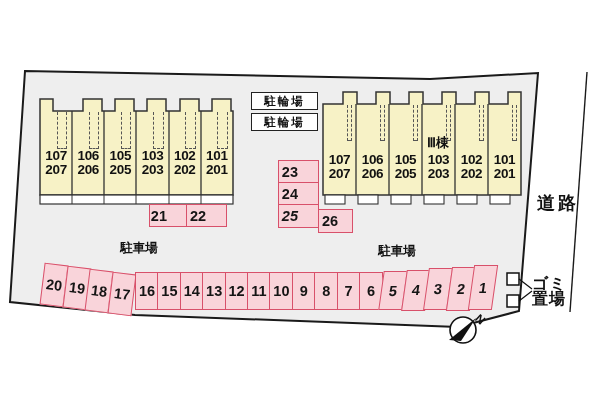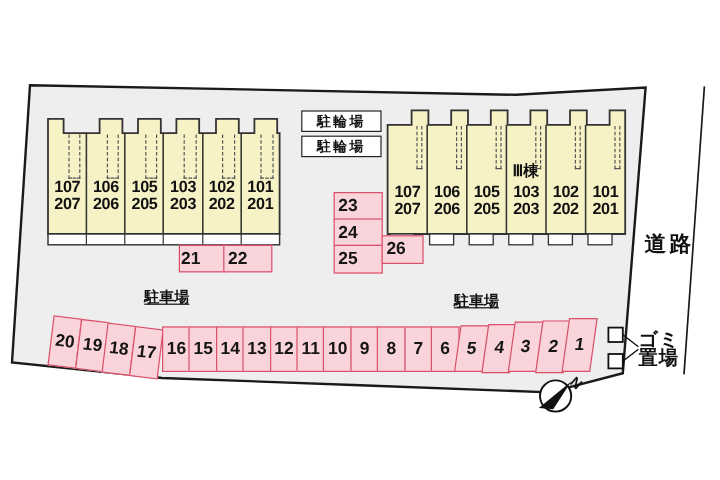--- a/index.html
+++ b/index.html
@@ -25,21 +25,21 @@
   .unitnum{
     position:absolute;text-align:center;font-size:13.5px;line-height:14px;
     font-weight:600;letter-spacing:-0.3px;
   }
   .stair{
     position:absolute;box-sizing:border-box;
     border:1.4px dashed #555;border-top:none;
   }
   .maplabel{position:absolute;font-weight:700;white-space:nowrap;}
   .bname{font-size:13px;text-align:center;}
-  .plabel{font-size:12.5px;text-align:center;text-decoration:underline;}
+  .plabel{font-size:12.5px;text-align:center;}
   .road{font-size:18px;letter-spacing:3px;}
   .gomi{font-size:16px;line-height:15px;letter-spacing:1px;}
 </style>
 </head>
 <body>
 
 <div id="stage" style="--pink: #f9d4da; --pborder: #d8506a;">
 
   <svg class="base" width="600" height="400" viewBox="0 0 600 400">
 
@@ -152,22 +152,22 @@
     <div class="stair" style="left: 478.5px; top: 105px; width: 5.5px; height: 36px;"></div>
     <div class="unitnum" style="left: 488px; top: 153px; width: 33px;">
       <div>101</div>
       <div>201</div>
     </div>
     <div class="stair" style="left: 511.5px; top: 105px; width: 5.5px; height: 36px;"></div>
     <div class="pspace right" style="left: 149px; top: 204px; width: 39px; height: 23px;">21</div>
     <div class="pspace left" style="left: 186px; top: 204px; width: 41px; height: 23px;">22</div>
     <div class="pspace right" style="left: 278px; top: 160px; width: 41px; height: 24px;">23</div>
     <div class="pspace right" style="left: 278px; top: 182px; width: 41px; height: 23px;">24</div>
-    <div class="pspace right" style="left: 278px; top: 204px; width: 41px; height: 24px;">25</div>
-    <div class="pspace left" style="left: 318px; top: 196px; width: 35px; height: 24px;">26</div>
+    <div class="pspace right" style="left: 278px; top: 204px; width: 41px; height: 24px; font-style: italic;">25</div>
+    <div class="pspace left" style="left: 318px; top: 209px; width: 35px; height: 24px;">26</div>
     <div class="pspace center" style="left: 42px; top: 264px; width: 24.2px; height: 42px; transform: rotate(7deg);">20</div>
     <div class="pspace center" style="left: 64.6px; top: 267px; width: 24.2px; height: 42px; transform: rotate(7deg);">19</div>
     <div class="pspace center" style="left: 87.2px; top: 270px; width: 24.2px; height: 42px; transform: rotate(7deg);">18</div>
     <div class="pspace center" style="left: 109.8px; top: 273px; width: 24.2px; height: 42px; transform: rotate(7deg);">17</div>
     <div class="pspace center" style="left: 135px; top: 272px; width: 24px; height: 38px;">16</div>
     <div class="pspace center" style="left: 157.4px; top: 272px; width: 24px; height: 38px;">15</div>
     <div class="pspace center" style="left: 179.8px; top: 272px; width: 24px; height: 38px;">14</div>
     <div class="pspace center" style="left: 202.2px; top: 272px; width: 24px; height: 38px;">13</div>
     <div class="pspace center" style="left: 224.6px; top: 272px; width: 24px; height: 38px;">12</div>
     <div class="pspace center" style="left: 247px; top: 272px; width: 24px; height: 38px;">11</div>

